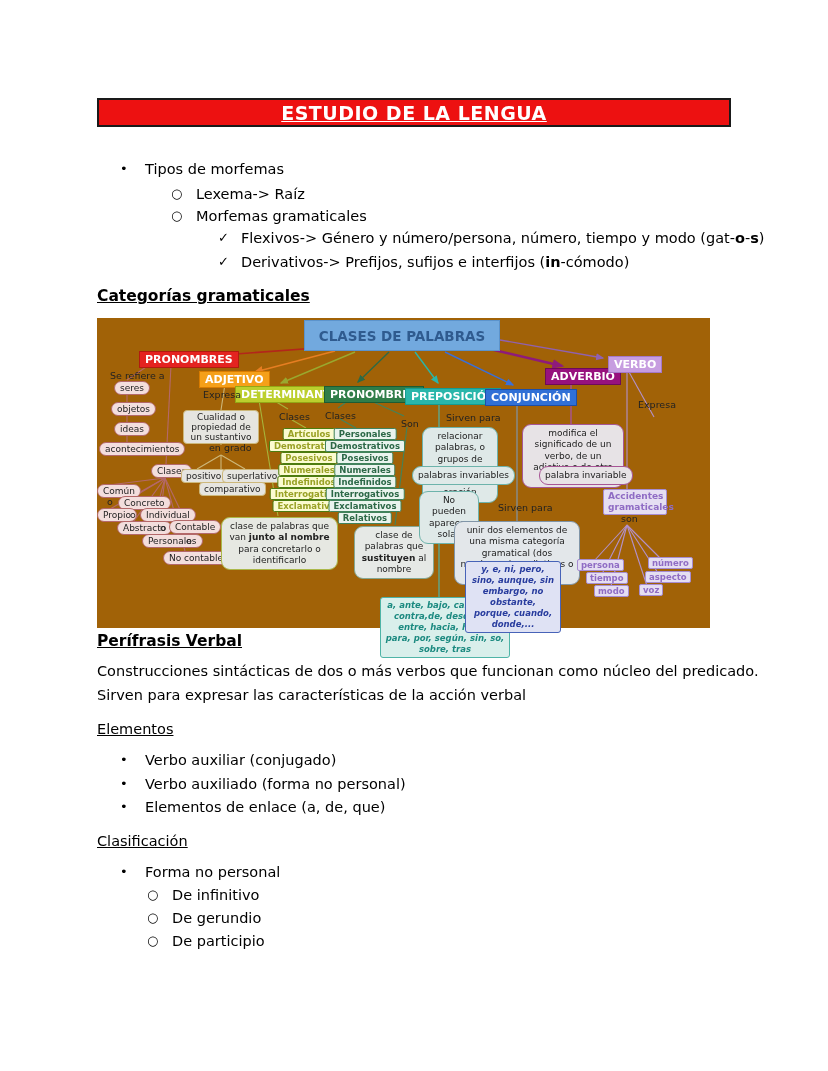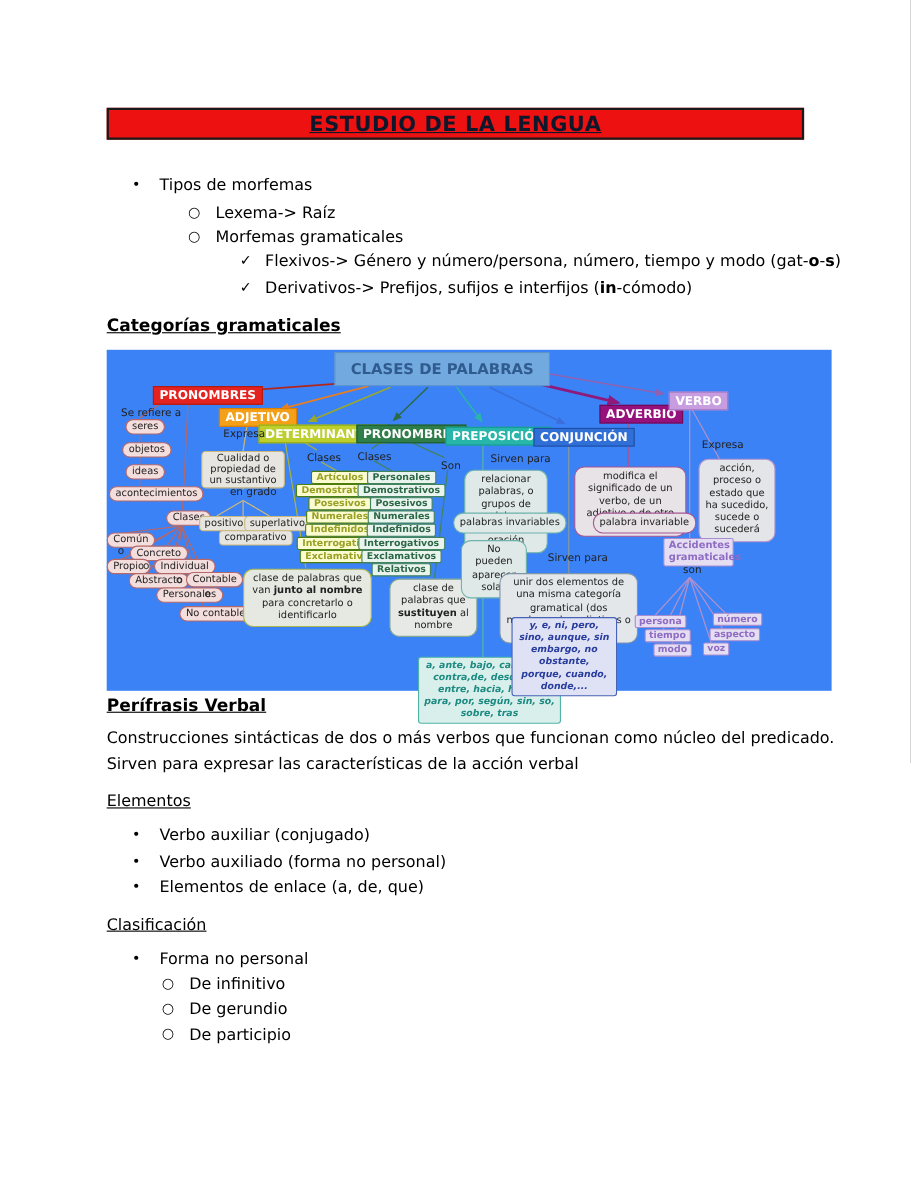--- a/index.html
+++ b/index.html
@@ -1,29 +1,29 @@
 <!DOCTYPE html>
 <html><head>
 <meta charset="utf-8">
 <style>
   html,body{margin:0;padding:0;background:#888;}
   .page{position:relative;width:828px;height:1071px;background:#ffffff;
         font-family:"DejaVu Sans","Liberation Sans",sans-serif;color:#111;overflow:hidden;}
   
   .banner{position:absolute;left:97px;top:98px;width:630px;height:25px;background:#ed1111;
           border:2px solid #1a1a1a;display:flex;align-items:center;justify-content:center;}
-  .banner span{color:#0f172a;font-weight:bold;font-size:19px;text-decoration:underline;letter-spacing:.5px;}
+  .banner span{color:#ffffff;font-weight:bold;font-size:19px;text-decoration:underline;letter-spacing:.5px;}
   .h1{position:absolute;font-size:15.5px;font-weight:bold;text-decoration:underline;color:#000;}
   .h2{position:absolute;font-size:14.5px;text-decoration:underline;color:#000;}
   .line{position:absolute;font-size:14.5px;color:#000;white-space:nowrap;}
   .marker{position:absolute;font-size:13px;color:#000;}
   .para{position:absolute;font-size:14.5px;color:#000;white-space:nowrap;}
   
-  .map{position:absolute;left:97px;top:318px;width:613px;height:310px;background:#3b82f6;
-       font-family:"DejaVu Sans","Liberation Sans",sans-serif;padding-left:46px;}
+  .map{position:absolute;left:97px;top:318px;width:613px;height:310px;background:#a16207;
+       font-family:"DejaVu Sans","Liberation Sans",sans-serif;}
   .map svg{position:absolute;left:0;top:0;}
   .node{position:absolute;box-sizing:border-box;}
   .cat{font-weight:bold;color:#fff;font-size:11px;padding:1px 5px;border:1px solid;white-space:nowrap;}
   .title-box{background:#72a9de;border:1.5px solid #5b93cc;color:#2f5b8f;font-weight:bold;
              font-size:13.5px;display:flex;align-items:center;justify-content:center;}
   .lbl{font-size:9.5px;color:#222;white-space:nowrap;}
   .pill{background:#f3dedd;border:1.2px solid #b4686a;border-radius:7px;font-size:9px;
         padding:1px 5px;color:#222;white-space:nowrap;text-align:center;}
   .adjbox{background:#e6e5e0;border:1.2px solid #cdb87b;border-radius:4px;font-size:9px;
           padding:1px 4px;color:#222;text-align:center;}
@@ -230,21 +230,20 @@
     <div class="node ex ex-prep" style="left:283px;top:279px;width:130px">a, ante, bajo, cabe, con, contra,de, desde, en, entre, hacia, hasta, para, por, según, sin, so, sobre, tras</div>
 
     <div class="node lbl" style="left:401px;top:184px">Sirven para</div>
     <div class="node desc d-conj" style="left:357px;top:203px;width:126px">unir dos elementos de una misma categoría gramatical (dos nombres, dos adjetivos o dos oraciones)</div>
     <div class="node ex ex-conj" style="left:368px;top:243px;width:96px">y, e, ni, pero, sino, aunque, sin embargo, no obstante, porque, cuando, donde,...</div>
 
     <div class="node desc d-adv" style="left:425px;top:106px;width:102px">modifica el significado de un verbo, de un adjetivo o de otro adverbio</div>
     <div class="node desc d-adv" style="left:442px;top:148px">palabra invariable</div>
 
     <div class="node lbl" style="left:541px;top:81px">Expresa</div>
-    <div class="node desc d-verb" style="left:538px;top:99px;width:70px">acción, proceso o estado que ha sucedido, sucede o sucederá</div>
     <div class="node acc" style="left:506px;top:171px;width:64px">Accidentes gramaticales</div>
     <div class="node lbl" style="left:524px;top:195px">son</div>
     <div class="node chipv" style="left:480px;top:241px">persona</div>
     <div class="node chipv" style="left:489px;top:254px">tiempo</div>
     <div class="node chipv" style="left:497px;top:267px">modo</div>
     <div class="node chipv" style="left:551px;top:239px">número</div>
     <div class="node chipv" style="left:548px;top:253px">aspecto</div>
     <div class="node chipv" style="left:542px;top:266px">voz</div>
   </div>
 

